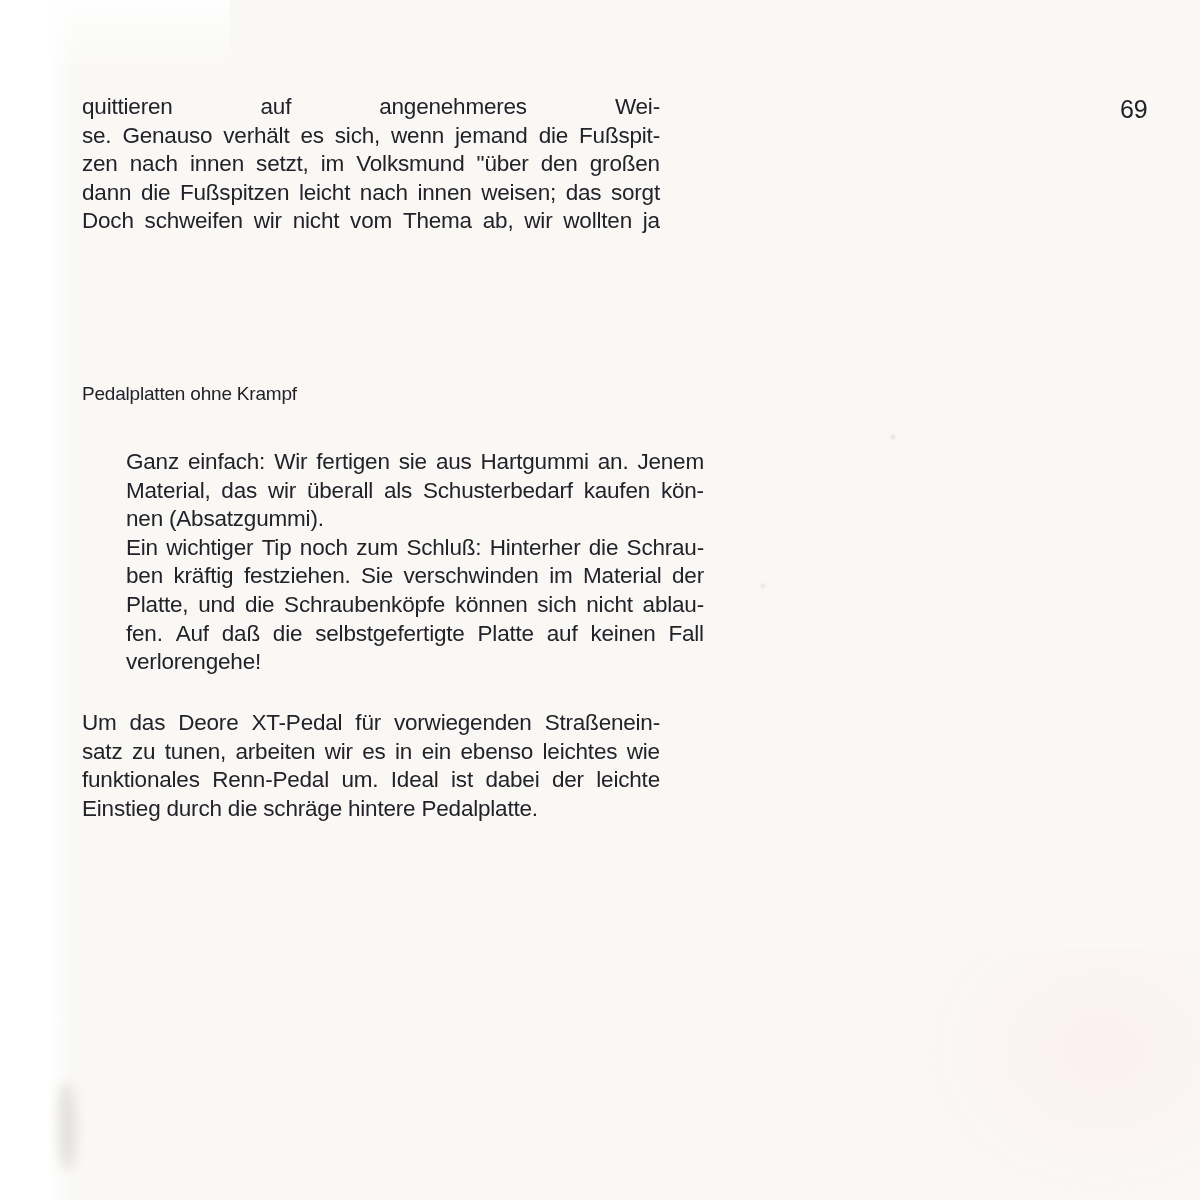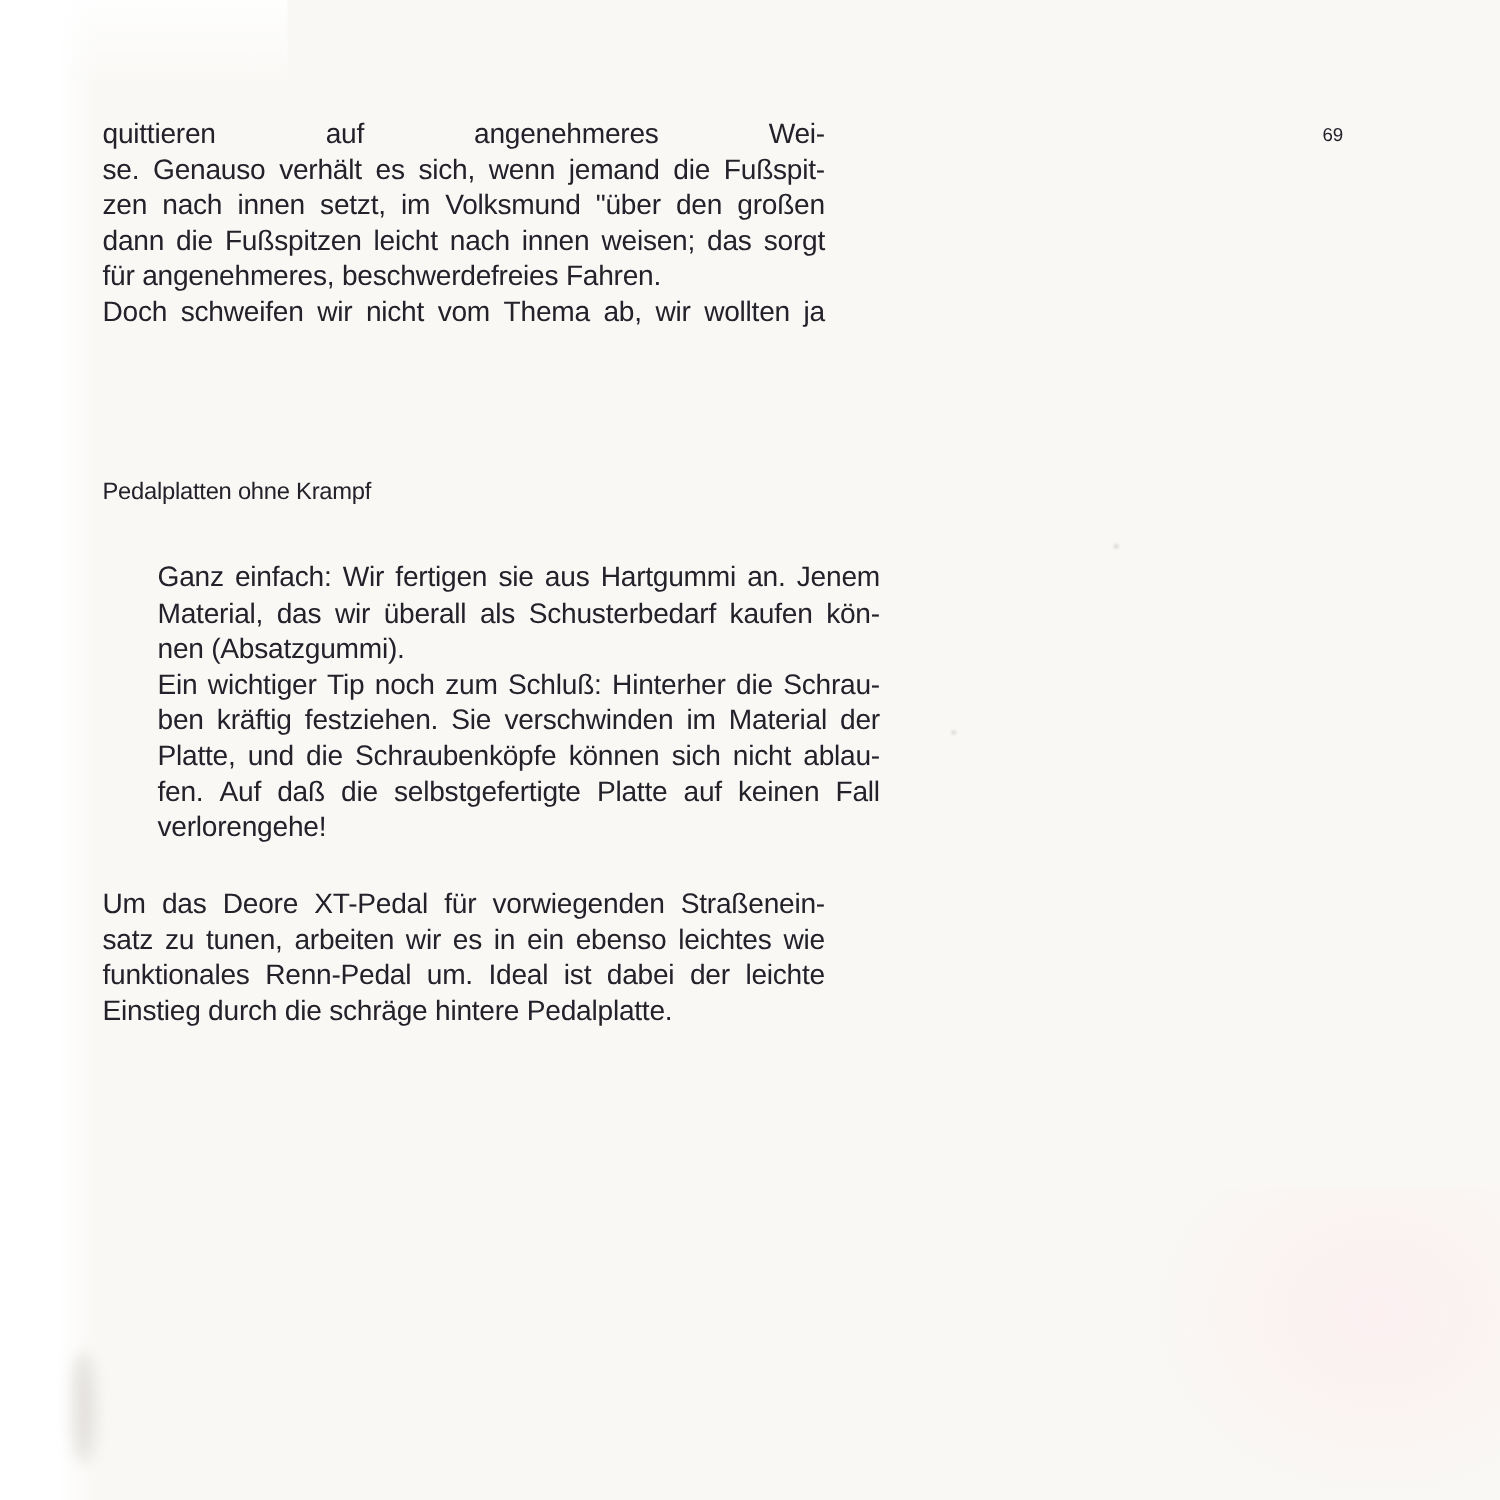--- a/index.html
+++ b/index.html
@@ -45,22 +45,22 @@
   .blush {
     position: absolute;
     right: 0; bottom: 0;
     width: 280px; height: 250px;
     background: radial-gradient(ellipse at 65% 40%, rgba(252,238,240,0.85), rgba(252,238,240,0) 72%);
     pointer-events: none;
   }
   
   .page-number {
     position: absolute;
-    left: 1058px; top: 95px;
-    font-size: 15px;
+    left: 1120px; top: 95px;
+    font-size: 25px;
     line-height: 28px;
     letter-spacing: -0.2px;
   }
   .heading {
     position: absolute;
     left: 82px; top: 377px;
     margin: 0;
     font-size: 19px;
     font-weight: 400;
     line-height: 34px;
@@ -129,21 +129,20 @@
         <span>dann</span>
         <span>die</span>
         <span>Fußspitzen</span>
         <span>leicht</span>
         <span>nach</span>
         <span>innen</span>
         <span>weisen;</span>
         <span>das</span>
         <span>sorgt</span>
       </div>
-      <div class="line">für angenehmeres, beschwerdefreies Fahren.</div>
       <div class="line just">
         <span>Doch</span>
         <span>schweifen</span>
         <span>wir</span>
         <span>nicht</span>
         <span>vom</span>
         <span>Thema</span>
         <span>ab,</span>
         <span>wir</span>
         <span>wollten</span>

